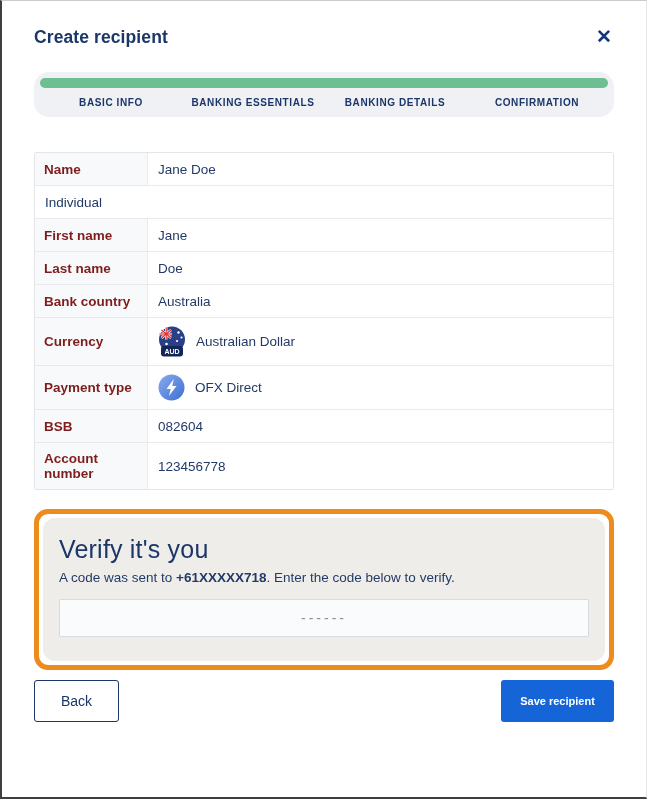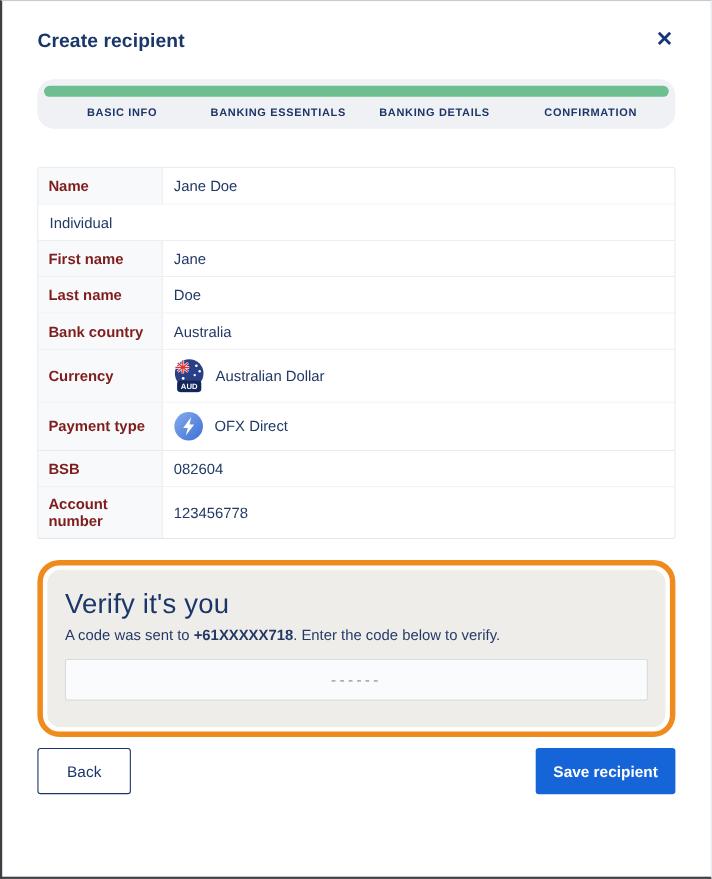--- a/index.html
+++ b/index.html
@@ -108,21 +108,21 @@
     font-size: 14px; font-weight: 400;
     padding: 0 26px; height: 42px; min-width: 57px;
     cursor: pointer;
   }
   .save-btn {
     background: #1565d8;
     border: none;
     border-radius: 3px;
     color: #ffffff;
     font-family: "Liberation Sans", sans-serif;
-    font-size: 14px; font-weight: 700;
+    font-size: 11px; font-weight: 700;
     padding: 0 16px; height: 42px; min-width: 113px;
     cursor: pointer;
   }
 </style>
 </head>
 <body>
 
 <div class="modal">
 
   <div class="modal-header">
@@ -226,21 +226,21 @@
       <div class="t-value">082604</div>
     </div>
 
     <div class="t-row">
       <div class="t-label">Account number</div>
       <div class="t-value">123456778</div>
     </div>
 
   </div>
 
-  <div class="verify-ring" style="border-color: rgb(239, 139, 29);">
+  <div class="verify-ring" style="border-color: rgb(239, 139, 29); border-radius: 14px;">
     <div class="verify-box">
       <h2 class="verify-title">Verify it's you</h2>
       <p class="verify-msg"><span>A code was sent to </span><strong>+61XXXXX718</strong><span>. Enter the code below to verify.</span></p>
       <input class="code-input" type="text" placeholder="------" style="">
     </div>
   </div>
 
   <div class="footer">
     <button class="back-btn">Back</button>
     <button class="save-btn" style="background: rgb(21, 101, 216);">Save recipient</button>

